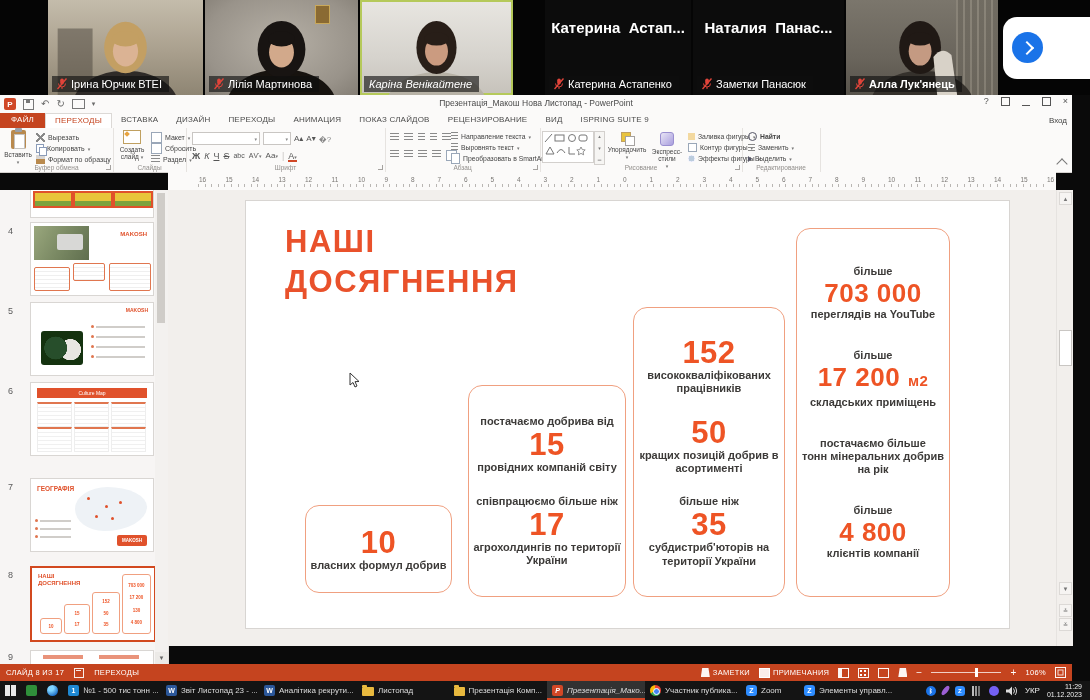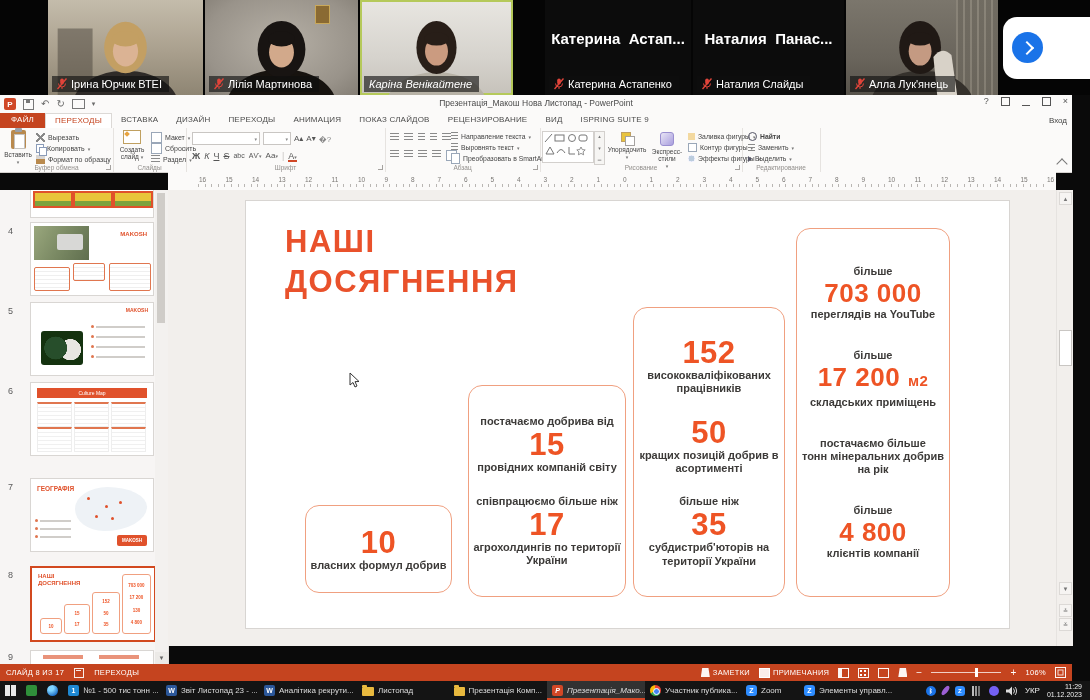--- a/index.html
+++ b/index.html
@@ -6,28 +6,28 @@
   #root{position:relative;width:1090px;height:700px;background:#0a0a0a;overflow:hidden;
         font-family:"Liberation Sans",sans-serif;-webkit-font-smoothing:antialiased;}
   
   .strip{position:absolute;left:0;top:0;width:1090px;height:95px;background:#050505;}
   .vt{position:absolute;top:0;height:95px;overflow:hidden;background:#111;}
   .vt.active{box-shadow:inset 0 0 0 2px #b5c95a;}
   .person{position:absolute;left:0;top:0;width:100%;height:100%;}
   .p1{background:linear-gradient(180deg,#c4bcab 0%,#a99f8d 55%,#8e8573 100%);}
   .p2{background:radial-gradient(ellipse at 50% 45%,#b6b0a6 0%,#99938a 70%,#847e75 100%);text-align:center;}
   .p3{background:linear-gradient(180deg,#e8e6e1 0%,#d6d3cd 60%,#c6c2ba 100%);font-style:italic;}
-  .p6{background:linear-gradient(180deg,#7b766c 0%,#6a655c 60%,#57534b 100%);}
+  .p6{background:linear-gradient(180deg,#7b766c 0%,#6a655c 60%,#57534b 100%);font-weight:bold;}
   .blinds{position:absolute;right:0;top:0;width:42px;height:95px;
           background:repeating-linear-gradient(90deg,#8d877b 0 2px,#6e695f 2px 7px);opacity:.8;}
   .frame{position:absolute;left:72%;top:5px;width:13px;height:17px;background:#8a6a33;border:1px solid #c9a85a;}
   .plabel{position:absolute;left:4px;bottom:3px;height:16px;display:flex;align-items:center;gap:4px;
           background:rgba(15,15,15,.62);padding:0 7px 0 5px;color:#fff;font-size:11px;white-space:nowrap;}
   .novid{background:#0c0c0c;}
-  .bigname{position:absolute;left:0;right:0;top:30px;text-align:center;color:#fff;
+  .bigname{position:absolute;left:0;right:0;top:19px;text-align:center;color:#fff;
            font-size:15px;font-weight:bold;white-space:pre;}
   .nextwrap{position:absolute;left:1003px;top:17px;width:87px;height:62px;background:#fff;
             border-radius:14px 0 0 14px;}
   .nextbtn{position:absolute;left:9px;top:15px;width:31px;height:31px;border-radius:50%;background:#1a73e8;
            display:flex;align-items:center;justify-content:center;cursor:pointer;}
   .chev{width:8px;height:8px;border-top:2.5px solid #fff;border-right:2.5px solid #fff;transform:rotate(45deg);margin-left:-2px;}
   
   .titlebar{position:absolute;left:0;top:95px;width:1072px;height:18px;background:#fbfaf9;border-bottom:1px solid #eceae8;}
   .qat{position:absolute;left:4px;top:2px;display:flex;align-items:center;gap:7px;height:14px;}
   .pptlogo{width:12px;height:12px;background:#d04726;border-radius:2px;color:#fff;font-size:8px;font-weight:bold;
@@ -263,21 +263,21 @@
 
     <div class="vt novid" style="left:693px;width:151px">
       <div class="bigname">Наталия  Панас...</div>
       <div class="plabel">
         <svg width="10" height="12" viewBox="0 0 10 12">
           <rect x="3.2" y="0.5" width="3.6" height="6" rx="1.8" fill="#e0443a"></rect>
           <path d="M1.5,5.5 a3.5,3.5 0 0 0 7,0" fill="none" stroke="#e0443a" stroke-width="1"></path>
           <line x1="5" y1="9" x2="5" y2="11" stroke="#e0443a" stroke-width="1"></line>
           <line x1="0.5" y1="11" x2="9.5" y2="0.5" stroke="#e0443a" stroke-width="1.4"></line>
         </svg>
-        <span>Наталия Слайды</span>
+        <span>Заметки Панасюк</span>
       </div>
     </div>
 
     <div class="vt p6" style="left:846px;width:152px">
       <div class="blinds"></div>
       <svg class="person" viewBox="0 0 160 100" preserveAspectRatio="none">
         <path d="M28,100 C44,66 116,66 132,100 Z" fill="#35312c"></path>
         <ellipse cx="78" cy="50" rx="22" ry="28" fill="#201915"></ellipse>
         <ellipse cx="78" cy="54" rx="12" ry="15" fill="#c49a82"></ellipse>
         <ellipse cx="78" cy="41" rx="13" ry="7" fill="#201915"></ellipse>

